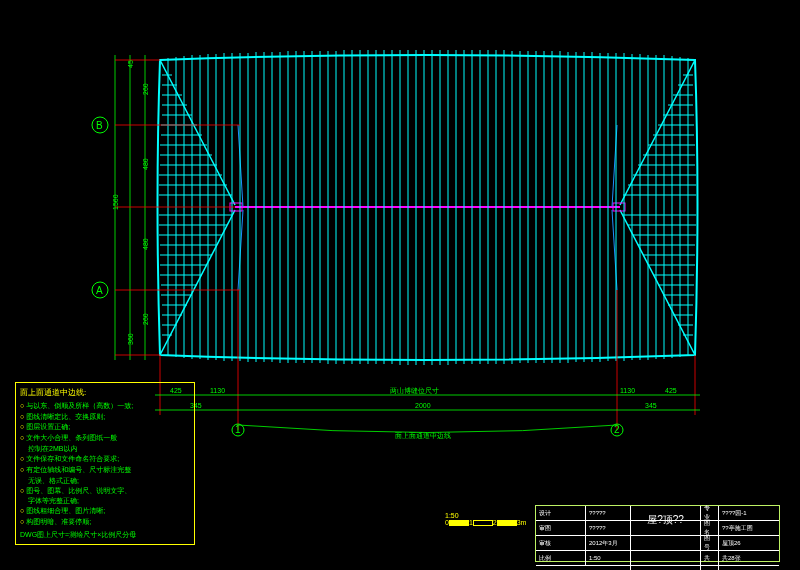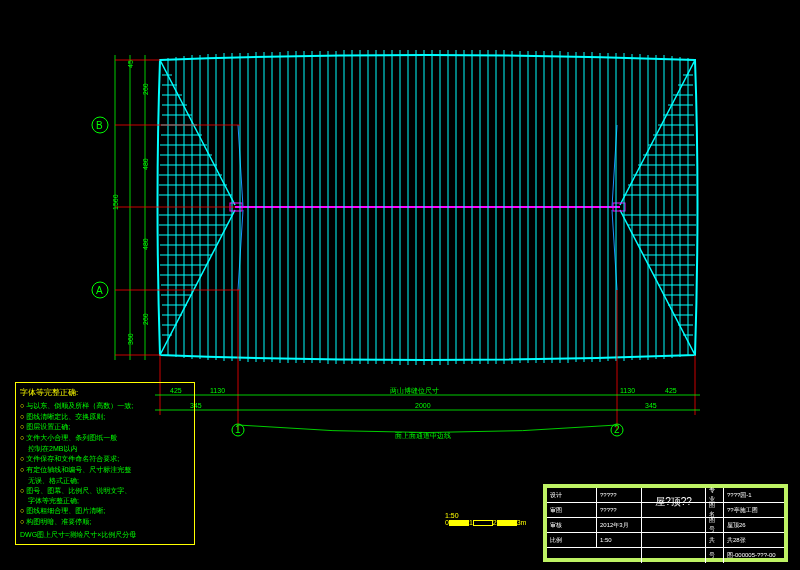--- a/index.html
+++ b/index.html
@@ -12,21 +12,21 @@
 .structure{stroke:#1E90FF;stroke-width:1}
 .dim-line{stroke:#00FF00;stroke-width:0.8}
 .dim-ext{stroke:#FF0000;stroke-width:0.8}
 .dim-text{fill:#00FF00;font-size:7px;font-family:Arial}
 .grid-circle{stroke:#00FF00;stroke-width:1;fill:none}
 .grid-letter{fill:#00FF00;font-size:10px}
 .notes-box{position:absolute;left:15px;bottom:25px;width:180px;border:1px solid #FFFF00;padding:4px}
 .notes-title{color:#FFFF00;font-size:8px;margin-bottom:3px}
 .notes-item{color:#00FF00;font-size:7px;line-height:1.4;margin-bottom:1px}
 .notes-item::before{content:"○ ";color:#FFFF00}
-.title-block{position:absolute;right:12px;bottom:8px;width:245px;height:78px;border:4px solid #bef264}
+.title-block{position:absolute;right:20px;bottom:8px;width:245px;height:57px;border:1px solid #bef264}
 .tb-row{display:flex;border-bottom:1px solid #fff;height:15px}
 .tb-cell{border-right:1px solid #fff;padding:1px 3px;font-size:6px;color:#fff;display:flex;align-items:center}
 .tb-main{height:28px;font-size:10px;justify-content:center;flex:1}
 .scale-bar{position:absolute;left:445px;bottom:28px;width:100px;height:30px}
 .scale-text{color:#FFFF00;font-size:7px}
 .scale-box{display:inline-block;width:20px;height:6px;border:1px solid #FFFF00}
 .scale-fill{background:#FFFF00}
 </style>
 </head>
 <body>
@@ -214,21 +214,21 @@
   <path d="M 238 425 Q 428 440 617 425" stroke="#00FF00" stroke-width="0.8" fill="none"></path>
   <text class="dim-text" x="395" y="438">面上面通道中边线</text>
 
   <circle class="grid-circle" cx="238" cy="430" r="6"></circle>
   <text class="grid-letter" x="235" y="433" font-size="8">1</text>
   <circle class="grid-circle" cx="617" cy="430" r="6"></circle>
   <text class="grid-letter" x="614" y="433" font-size="8">2</text>
 </svg>
 
 <div class="notes-box">
-  <div class="notes-title">字体等完整正确:</div>
+  <div class="notes-title">面上面通道中边线:</div>
   <div class="notes-item">与以东、倒顺及所样（高数）一致;</div>
   <div class="notes-item">图线清晰定比、交换原则;</div>
   <div class="notes-item">图层设置正确;</div>
   <div class="notes-item">文件大小合理、条列图纸一般</div>
   <div style="color:#00FF00;font-size:7px;margin-left:8px">控制在2MB以内</div>
   <div class="notes-item">文件保存和文件命名符合要求;</div>
   <div class="notes-item">有定位轴线和编号、尺寸标注完整</div>
   <div style="color:#00FF00;font-size:7px;margin-left:8px">无误、格式正确;</div>
   <div class="notes-item">图号、图幕、比例尺、说明文字、</div>
   <div style="color:#00FF00;font-size:7px;margin-left:8px">字体等完整正确;</div>

